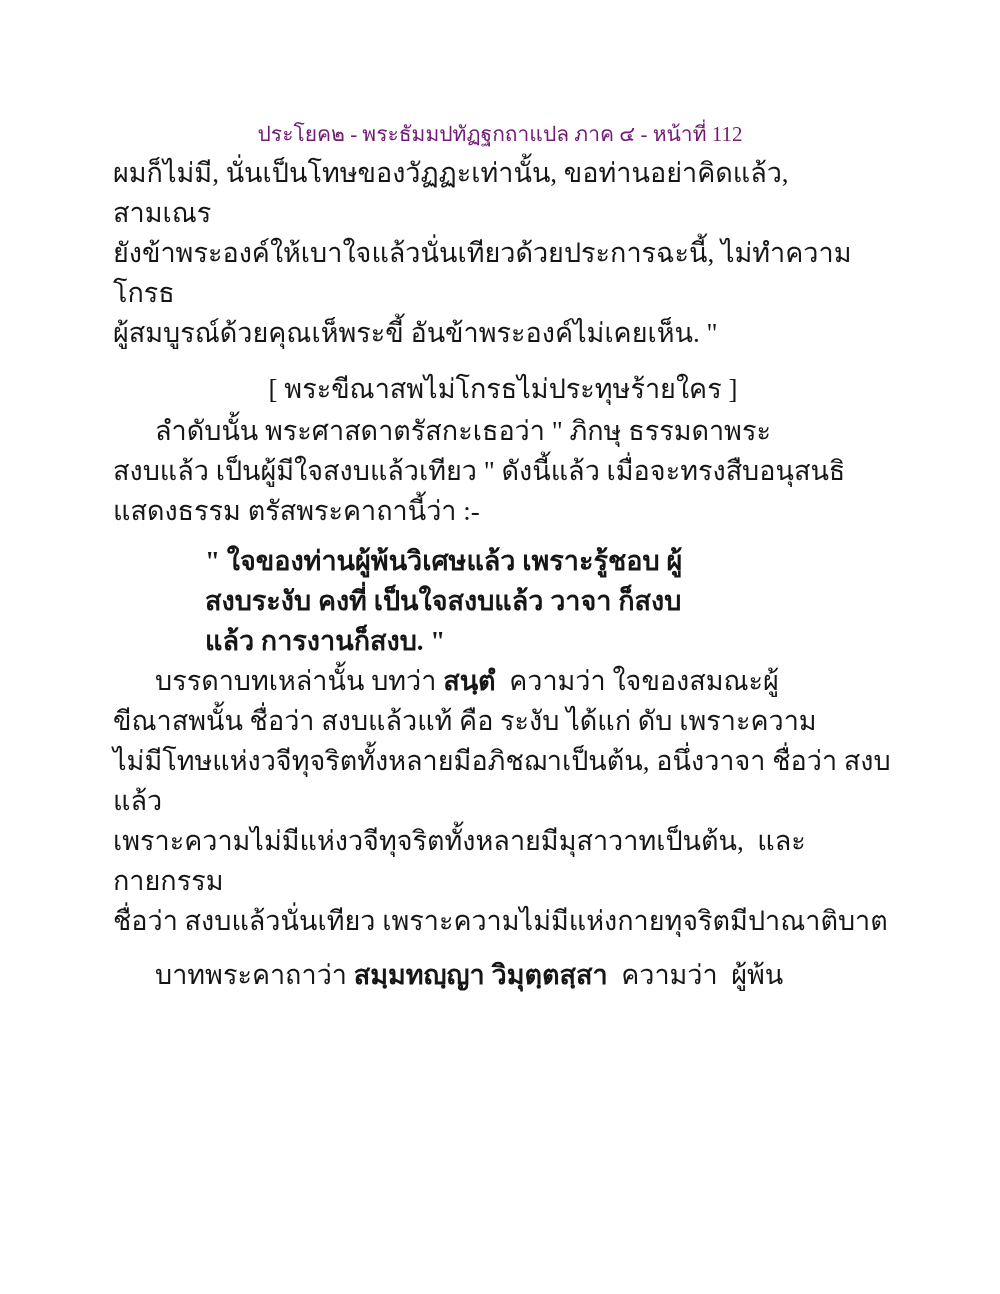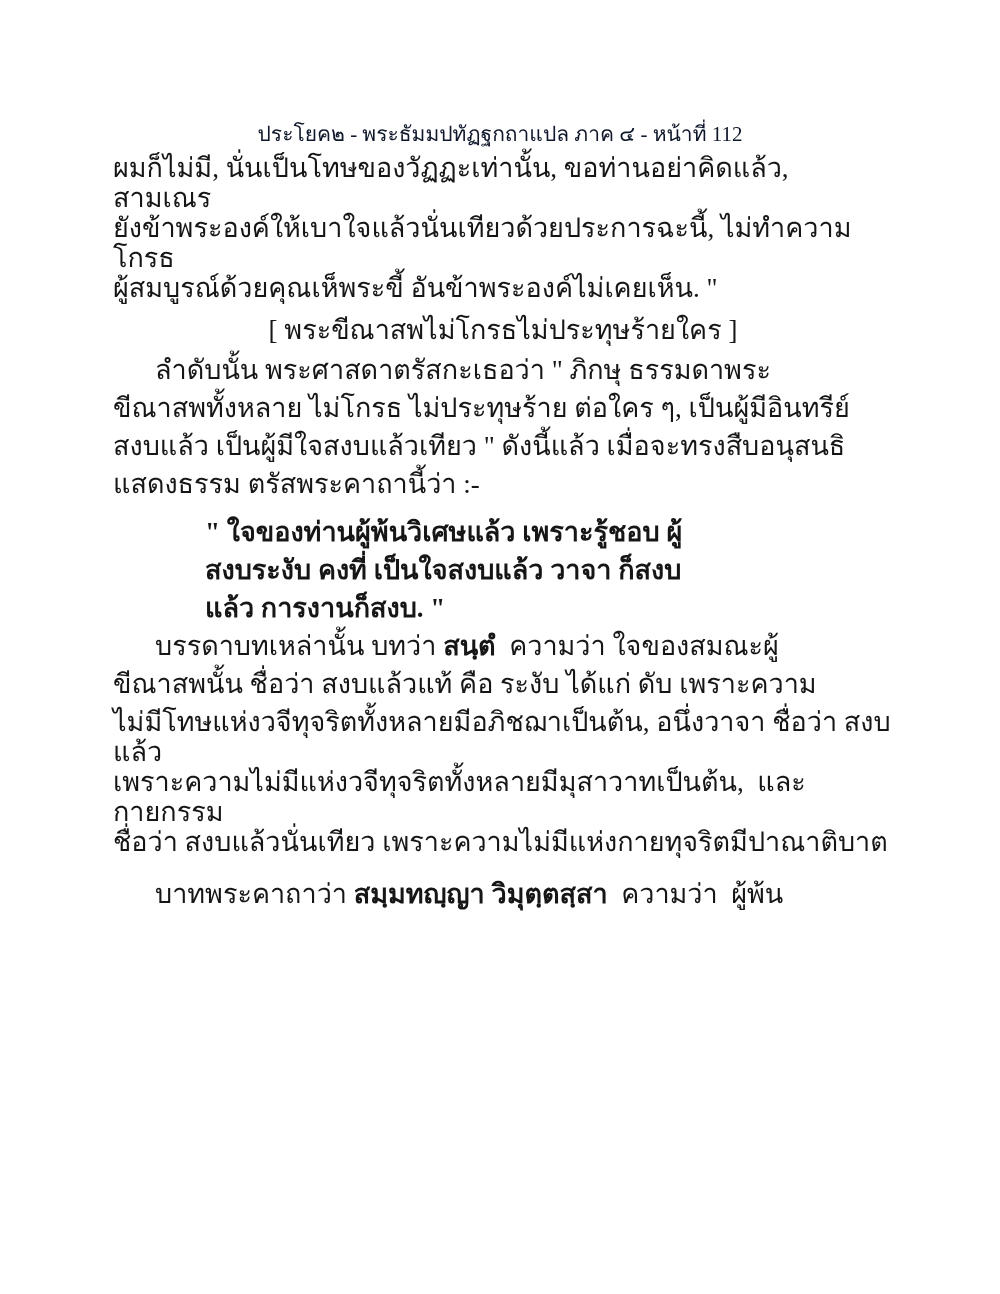--- a/index.html
+++ b/index.html
@@ -17,48 +17,48 @@
     overflow: hidden;
   }
   .running-header {
     position: absolute;
     top: 121px;
     left: 0;
     width: 100%;
     text-align: center;
     font-size: 21px;
     line-height: 26px;
-    color: #0f172a;
+    color: #701a75;
     white-space: pre-wrap;
   }
   .doc-body {
     position: absolute;
     top: 153px;
     left: 113px;
     width: 780px;
     font-size: 27px;
-    line-height: 30px;
+    line-height: 40px;
   }
   .line {
     white-space: pre-wrap;
     min-height: 38px;
   }
   .line.indent {
     text-indent: 42px;
   }
   .block-heading .line {
     text-align: center;
   }
   .block-verse {
     font-weight: bold;
     padding-left: 92px;
     margin-top: 10px;
   }
   .block-heading {
-    margin-top: 4px;
+    margin-top: 16px;
     margin-bottom: 2px;
   }
   .doc-body .block:last-child {
     margin-top: 14px;
   }
   .bold {
     font-weight: bold;
     margin-top: 27px;
   }
 </style>
@@ -71,21 +71,20 @@
       <div class="block block-paragraph">
         <div class="line"><span>ผมก็ไม่มี, นั่นเป็นโทษของวัฏฏะเท่านั้น, ขอท่านอย่าคิดแล้ว, สามเณร</span></div>
         <div class="line"><span>ยังข้าพระองค์ให้เบาใจแล้วนั่นเทียวด้วยประการฉะนี้, ไม่ทำความโกรธ</span></div>
         <div class="line"><span>ผู้สมบูรณ์ด้วยคุณเห็พระขี้ อันข้าพระองค์ไม่เคยเห็น. "</span></div>
       </div>
       <div class="block block-heading">
         <div class="line"><span>[ พระขีณาสพไม่โกรธไม่ประทุษร้ายใคร ]</span></div>
       </div>
       <div class="block block-paragraph">
         <div class="line indent"><span>ลำดับนั้น พระศาสดาตรัสกะเธอว่า " ภิกษุ ธรรมดาพระ</span></div>
-        <div class="line"><span>ขีณาสพทั้งหลาย ไม่โกรธ ไม่ประทุษร้าย ต่อใคร ๆ, เป็นผู้มีอินทรีย์</span></div>
         <div class="line"><span>สงบแล้ว เป็นผู้มีใจสงบแล้วเทียว " ดังนี้แล้ว เมื่อจะทรงสืบอนุสนธิ</span></div>
         <div class="line"><span>แสดงธรรม ตรัสพระคาถานี้ว่า :-</span></div>
       </div>
       <div class="block block-verse">
         <div class="line"><span>" ใจของท่านผู้พ้นวิเศษแล้ว เพราะรู้ชอบ ผู้</span></div>
         <div class="line"><span>สงบระงับ คงที่ เป็นใจสงบแล้ว วาจา ก็สงบ</span></div>
         <div class="line"><span>แล้ว การงานก็สงบ. "</span></div>
       </div>
       <div class="block block-paragraph">
         <div class="line indent"><span>บรรดาบทเหล่านั้น บทว่า </span><span class="bold">สนฺตํ</span><span>  ความว่า ใจของสมณะผู้</span></div>

